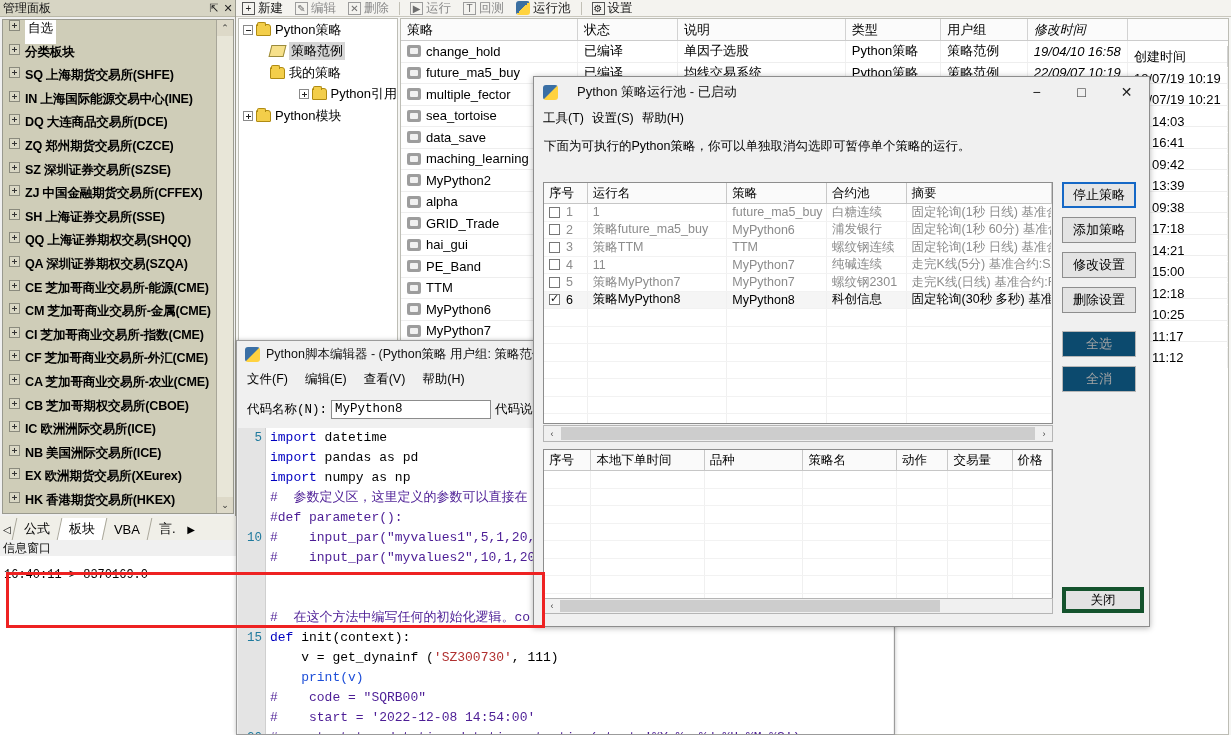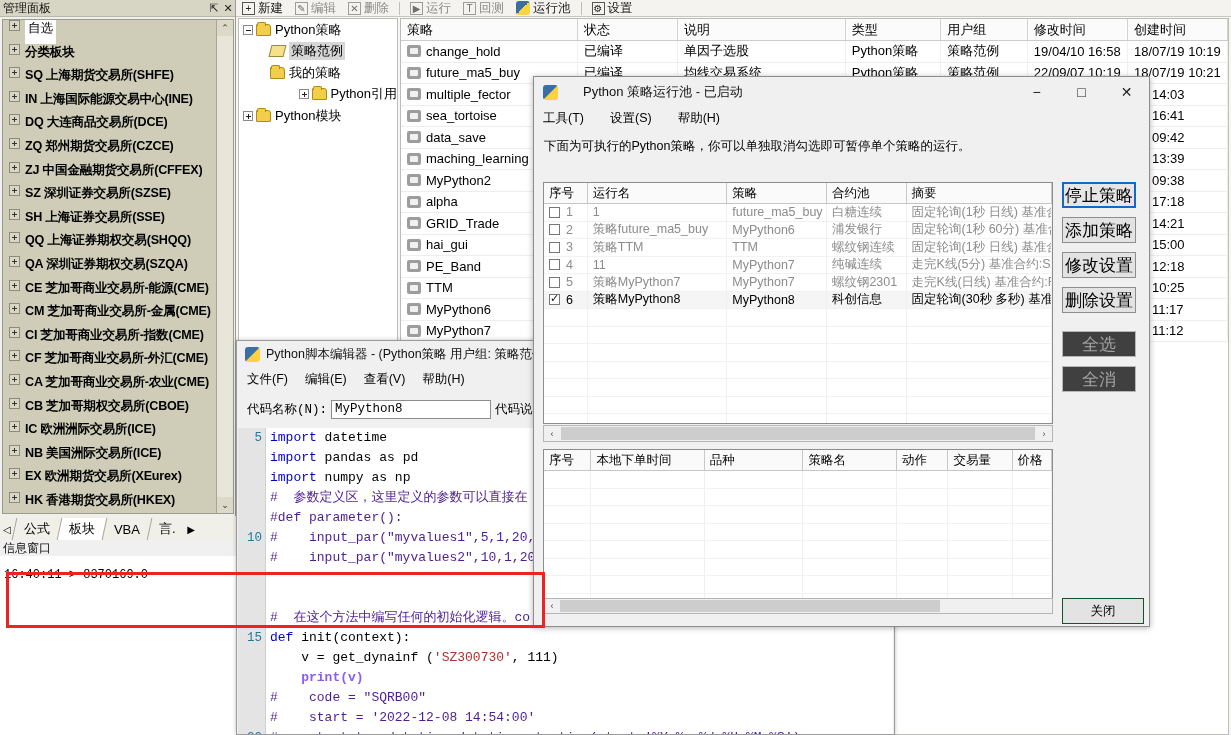--- a/index.html
+++ b/index.html
@@ -159,21 +159,21 @@
     font-size: 13px; color: #000; display: flex; align-items: center;
     padding-left: 6px; border-right: 1px solid #d2d2d2; height: 100%;
   }
   .lt-row { display: flex; height: 21.5px; border-bottom: 1px solid #eeeeee; }
   .lt-row > div {
     font-size: 13px; color: #000; display: flex; align-items: center;
     padding-left: 6px; border-right: 1px solid #f0f0f0; height: 100%;
     white-space: nowrap; overflow: hidden;
   }
   .c0 { width: 195px; } .c1 { width: 110px; } .c2 { width: 185px; }
-  .c3 { width: 105px; } .c4 { width: 95px; } .c5 { width: 110px; } .c6 { width: 110px; }
+  .c3 { width: 105px; } .c4 { width: 95px; } .c5 { width: 110px; font-style: italic; } .c6 { width: 110px; margin-top: 27px; }
   .sicon {
     width: 14px; height: 12px; margin-right: 5px; flex: 0 0 auto;
     background: #8d8d8d; border-radius: 2px; position: relative; opacity: .85;
   }
   .sicon::after {
     content:""; position:absolute; left:3px; top:3px; width:8px; height:6px;
     background:#efefef; border-radius:1px;
   }
 
   
@@ -197,36 +197,36 @@
   }
   #gutter { width: 28px; background: #e4e4e4; border-right: 1px solid #cfcfcf; flex: 0 0 auto; }
   .gl { height: 20px; line-height: 20px; text-align: right; padding-right: 3px;
         font-family: "Liberation Mono", monospace; font-size: 12.5px; color: #1f7a9e; }
   #code-lines { flex: 1; padding-left: 4px; }
   .cl {
     height: 20px; line-height: 20px; white-space: pre;
     font-family: "Liberation Mono", "DejaVu Sans Mono", monospace; font-size: 13px; color: #000;
   }
   .kw { color: #0000c0; } .cm { color: #4c1d95; text-align: center; } .str { color: #b03030; }
-  .fn { color: #8b5cf6; font-weight: bold; } .nm { color: #000; }
+  .fn { color: #1d4ed8; } .nm { color: #000; }
 
   
   #pool-dlg {
     position: absolute; left: 533px; top: 76px; width: 617px; height: 551px;
     background: #f0f0f0; border: 1px solid #8d8d8d;
     box-shadow: 0 1px 6px rgba(0,0,0,.30); overflow: hidden; z-index: 40;
   }
   #pool-title { height: 30px; display: flex; align-items: center; padding-left: 9px; }
-  #pool-title .txt { font-size: 13px; color: #111; margin-left: 25px; }
+  #pool-title .txt { font-size: 13px; color: #111; margin-left: 19px; }
   #pool-title .wbtns { margin-left: auto; display: flex; }
   #pool-title .wbtn {
     width: 45px; height: 30px; display: flex; align-items: center; justify-content: center;
     font-size: 14px; color: #222;
   }
-  #pool-menu { height: 22px; display: flex; align-items: center; gap: 26px; padding-left: 9px; font-size: 12.5px; }
+  #pool-menu { height: 22px; display: flex; align-items: center; gap: 8px; padding-left: 9px; font-size: 12.5px; }
   #pool-note { padding: 9px 10px 6px 10px; font-size: 12.5px; color: #000; }
   #pool-main { position: absolute; left: 9px; top: 105px; width: 510px; height: 242px;
                background: #fff; border: 1px solid #8d8d8d; overflow: hidden; }
   .pt-head { display: flex; height: 21px; background: #fafafa; border-bottom: 1px solid #c6c6c6; }
   .pt-head div {
     font-size: 12.5px; color: #000; display: flex; align-items: center; padding-left: 5px;
     border-right: 1px solid #c8c8c8; height: 100%;
   }
   .pt-row { display: flex; height: 17.5px; border-bottom: 1px solid #f2f2f2; color: #8c8c8c; }
   .pt-row.active { color: #000; background: #f5f5f5; font-weight: normal; }
@@ -258,29 +258,29 @@
   .b3 { width: 95px; } .b4 { width: 52px; } .b5 { width: 65px; } .b6 { width: 40px; }
   #pool-hsb2 {
     position: absolute; left: 9px; top: 521px; width: 510px; height: 16px;
     background: #f0f0f0; border: 1px solid #b5b5b5; display: flex; align-items: center;
   }
   #pool-hsb2 .ar { width: 16px; text-align: center; font-size: 9px; color: #444; }
   #pool-hsb2 .thumb { width: 380px; height: 12px; background: #cdcdcd; }
   #pool-btns { position: absolute; left: 528px; top: 105px; width: 82px; }
   .pbtn {
     width: 74px; height: 26px; margin-bottom: 9px; background: #e3e3e3;
-    border: 1px solid #8d8d8d; font-size: 17px; color: #000;
+    border: 1px solid #8d8d8d; font-size: 13px; color: #000;
     display: flex; align-items: center; justify-content: center;
   }
   .pbtn.primary { border: 2px solid #1568c6; background: #e6e6e6; }
-  .pbtn.dis { color: #a4a4a4; background: #404040; border-color: #b6b6b6; }
+  .pbtn.dis { color: #a4a4a4; background: #0c4a6e; border-color: #b6b6b6; }
   .pbtn.gap { margin-top: 18px; }
   #pool-close {
-    position: absolute; left: 528px; top: 521px; width: 82px; height: 26px;
-    background: #e3e3e3; border: 1px solid #14532d; font-size: 12.5px;
+    position: absolute; left: 528px; top: 510px; width: 82px; height: 26px;
+    background: #e3e3e3; border: 4px solid #14532d; font-size: 12.5px;
     display: flex; align-items: center; justify-content: center;
   }
   .pylogo {
     width: 15px; height: 15px; flex: 0 0 auto;
     background: linear-gradient(135deg, #3a6fa5 0 48%, #ffd23f 52% 100%);
     border-radius: 3px;
   }
 </style>
 </head>
 <body>
@@ -315,25 +315,25 @@
           <div class="tnode">
             <span class="plus"></span>
             <span class="lbl">DQ 大连商品交易所(DCE)</span>
           </div>
           <div class="tnode">
             <span class="plus"></span>
             <span class="lbl">ZQ 郑州期货交易所(CZCE)</span>
           </div>
           <div class="tnode">
             <span class="plus"></span>
+            <span class="lbl">SZ 深圳证券交易所(SZSE)</span>
+          </div>
+          <div class="tnode">
+            <span class="plus"></span>
             <span class="lbl">ZJ 中国金融期货交易所(CFFEX)</span>
-          </div>
-          <div class="tnode">
-            <span class="plus"></span>
-            <span class="lbl">SZ 深圳证券交易所(SZSE)</span>
           </div>
           <div class="tnode">
             <span class="plus"></span>
             <span class="lbl">SH 上海证券交易所(SSE)</span>
           </div>
           <div class="tnode">
             <span class="plus"></span>
             <span class="lbl">QQ 上海证券期权交易(SHQQ)</span>
           </div>
           <div class="tnode">

